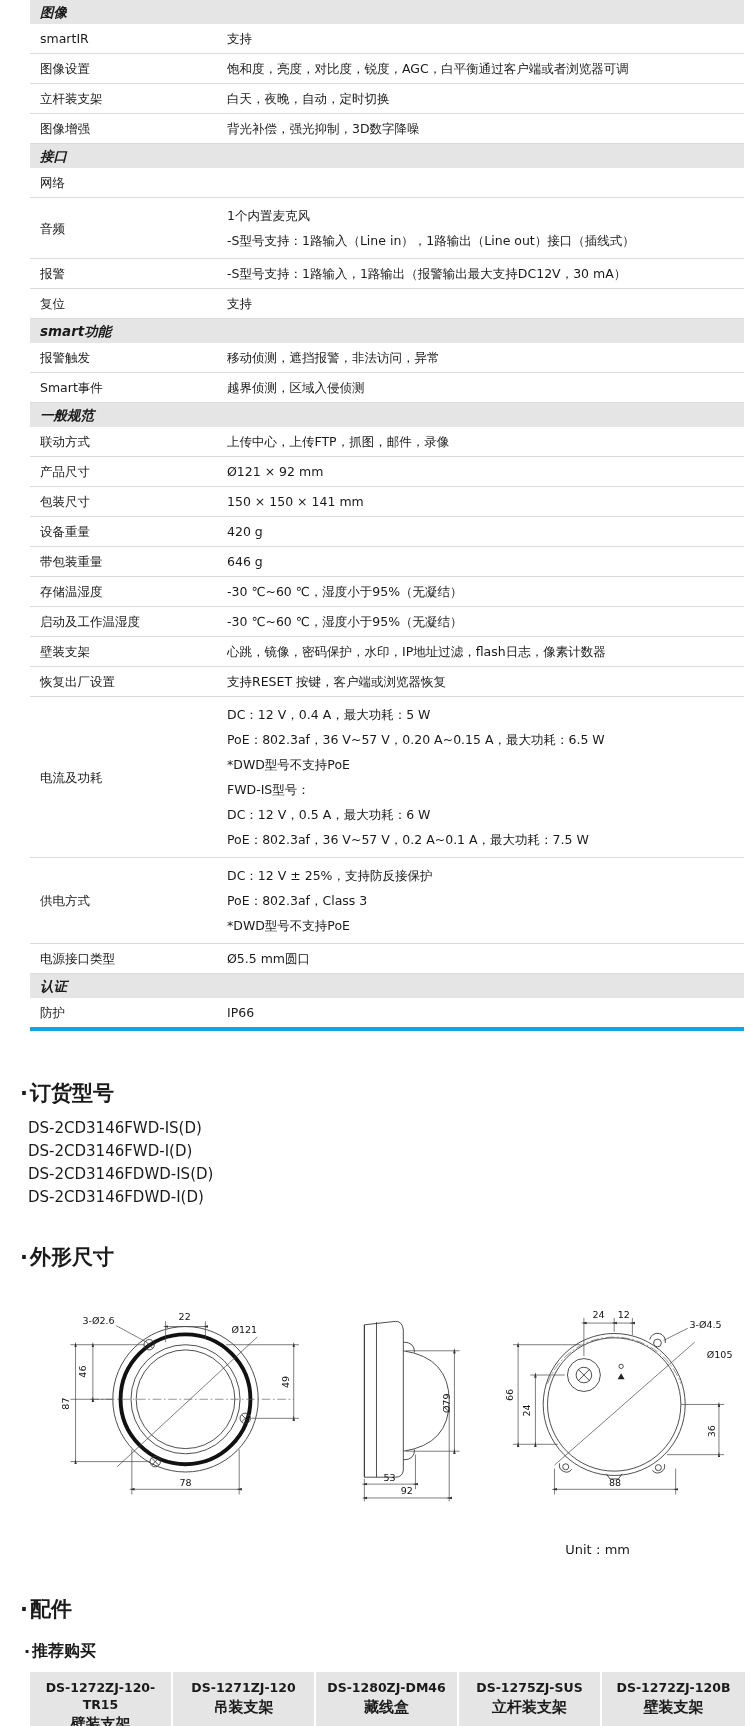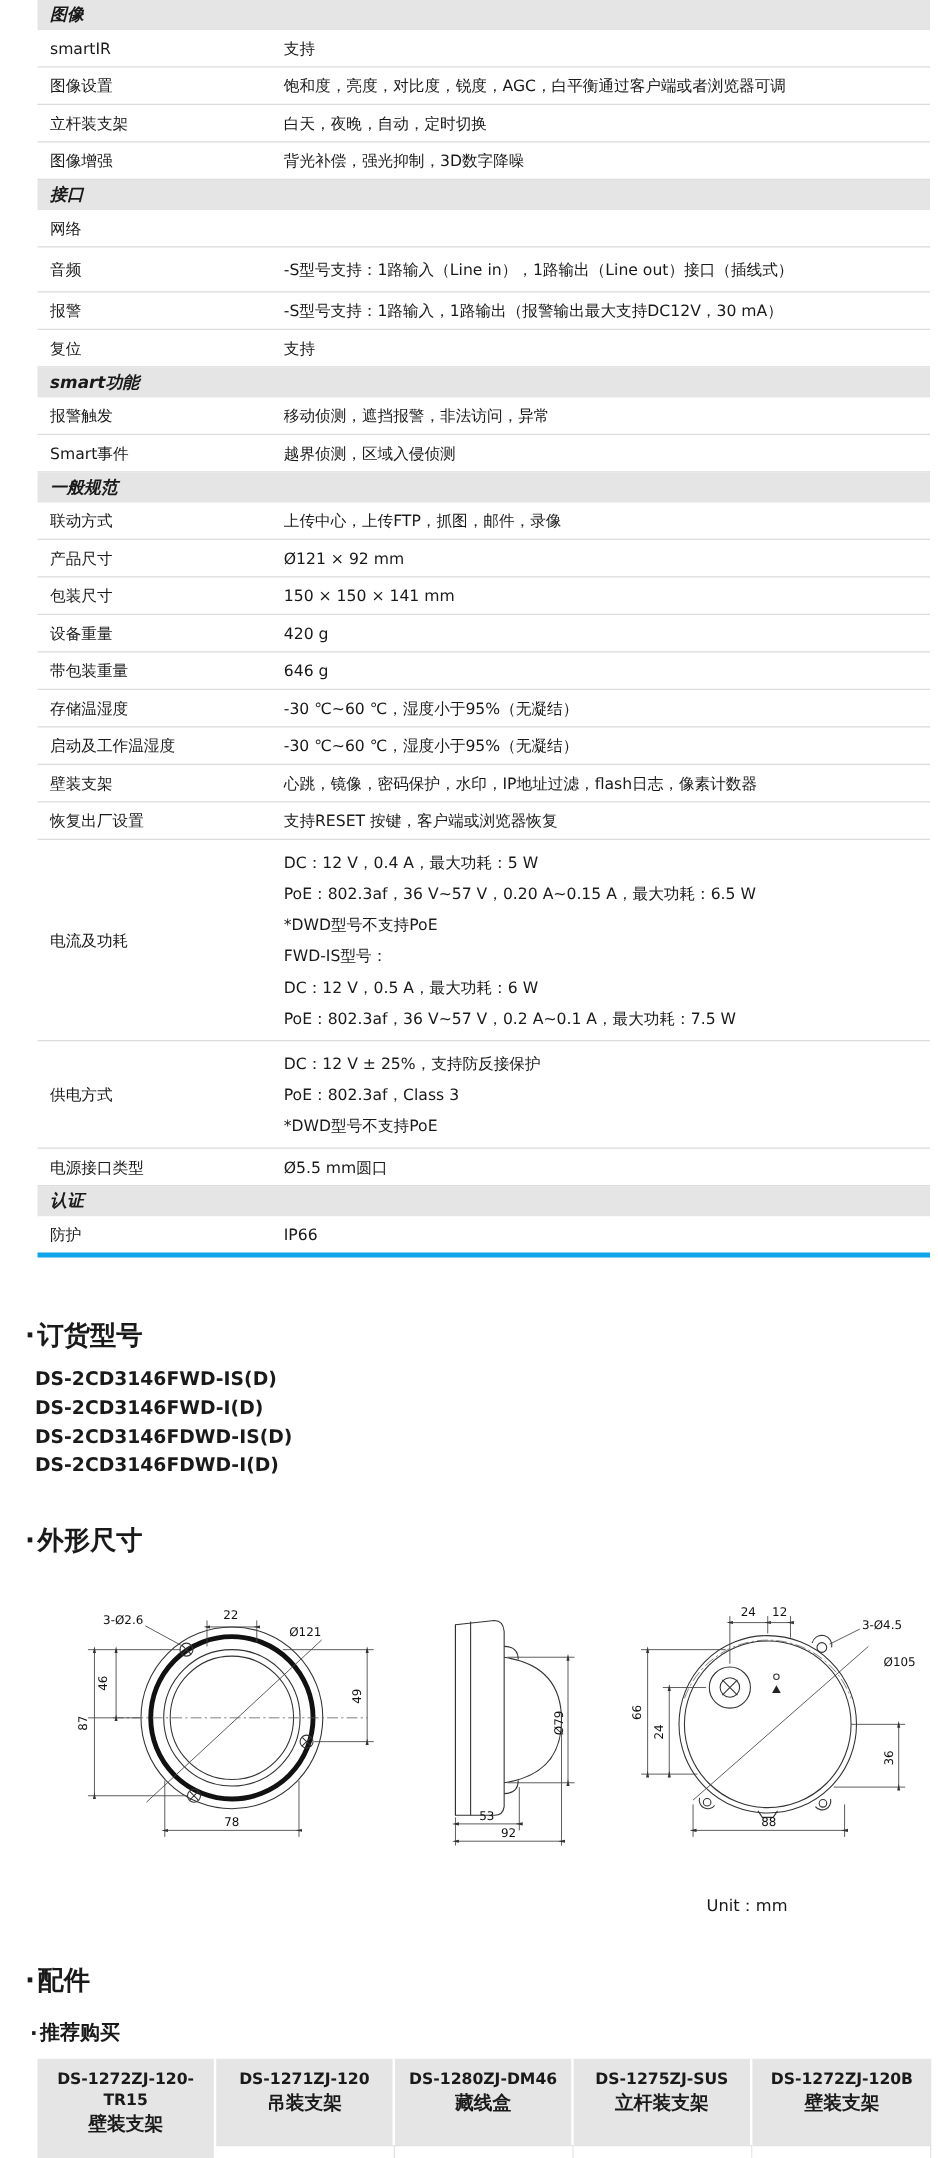--- a/index.html
+++ b/index.html
@@ -43,21 +43,21 @@
     display: flex; align-items: center; gap: 2px;
   }
   .h2 {
     font-size: 16px; font-weight: bold;
     margin: 18px 0 10px 24px;
     display: flex; align-items: center; gap: 2px;
   }
   .bullet { font-weight: bold; }
   .order-section { margin-top: 48px; }
   .model-list { margin-left: 28px; }
-  .model-item { font-size: 15px; line-height: 23px; font-weight: bold; }
+  .model-item { font-size: 15px; line-height: 23px; }
   
   .dim-section { margin-top: 34px; }
   .drawings { display: flex; align-items: flex-start; margin: 6px 0 0 34px; }
   .drawings svg { display: block; }
   .dim-line { stroke: #444; stroke-width: 0.8; }
   .geo { stroke: #333; fill: none; stroke-width: 1; }
   .geo-thick { stroke: #111; fill: none; stroke-width: 4.5; }
   .dash { stroke: #555; stroke-width: 0.7; stroke-dasharray: 10 3 2 3; fill: none; }
   .dim-text { font-size: 11px; fill: #111; font-family: "DejaVu Sans", sans-serif; }
   .unit-label { text-align: right; margin: 20px 120px 0 0; font-size: 13px; font-weight: normal; }
@@ -116,20 +116,21 @@
         <div class="spec-line">背光补偿，强光抑制，3D数字降噪</div>
       </div>
     </div>
     <div class="sec-header">接口</div>
     <div class="spec-row">
       <div class="spec-label">网络</div>
     </div>
     <div class="spec-row multi">
       <div class="spec-label">音频</div>
       <div class="spec-value">
+        <div class="spec-line">1个内置麦克风</div>
         <div class="spec-line">-S型号支持：1路输入（Line in），1路输出（Line out）接口（插线式）</div>
       </div>
     </div>
     <div class="spec-row">
       <div class="spec-label">报警</div>
       <div class="spec-value">
         <div class="spec-line">-S型号支持：1路输入，1路输出（报警输出最大支持DC12V，30 mA）</div>
       </div>
     </div>
     <div class="spec-row">

